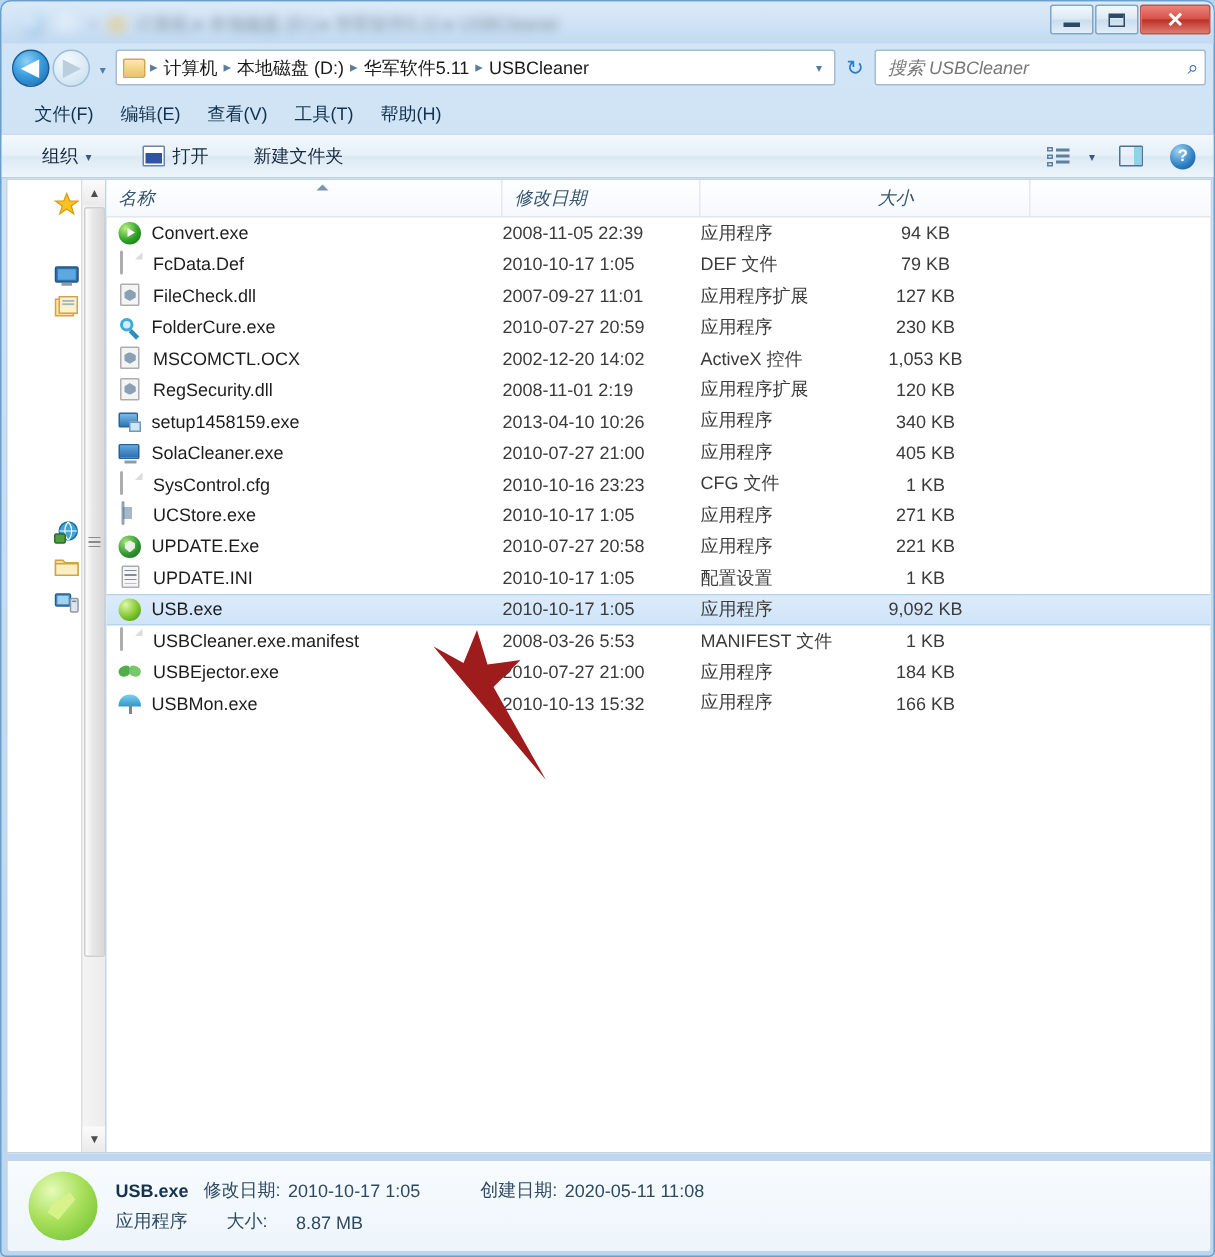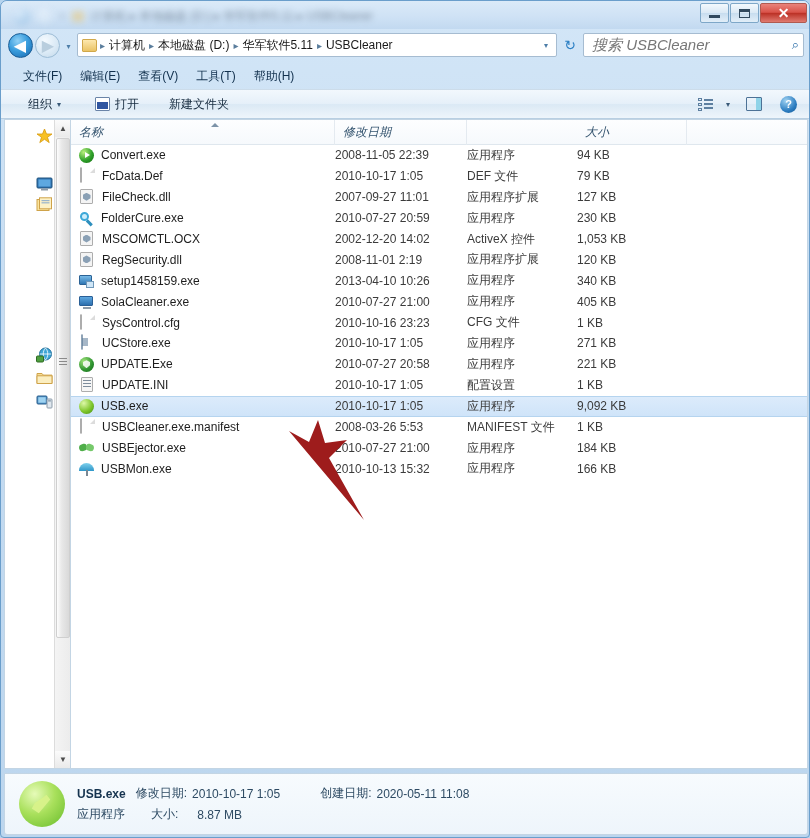--- a/index.html
+++ b/index.html
@@ -98,21 +98,21 @@
   #refreshbtn {
     position:absolute; left:558px; top:4px; width:22px; height:24px;
     display:flex;align-items:center;justify-content:center;
     color:#2b7fc4; font-size:14px;
   }
   #searchbox {
     position:absolute; left:582px; top:4px; width:221px; height:24px;
     background:#fff; border:1px solid #a6bcd1; border-radius:2px;
     display:flex; align-items:center; padding:0 4px 0 8px;
   }
-  #searchbox .ph { font-style:italic; color:#777; font-size:15px; }
+  #searchbox .ph { font-style:italic; color:#777; font-size:12px; }
   #searchbox .sicon { margin-left:auto; color:#2b6ea8; font-size:13px; }
 
   
   #menubar {
     position:absolute; left:0; top:64px; width:810px; height:22px;
     display:flex; align-items:center; padding-left:14px; gap:2px;
   }
   .menuitem { font-size:12px; color:#12314e; padding:3px 8px; white-space:nowrap;}
 
   
@@ -198,21 +198,21 @@
     font-size:12px; color:#1d1d1d;
   }
   .row.selected {
     background:linear-gradient(180deg,#dcebfb 0%,#cfe4f9 100%);
     border-top:1px solid #b5d4ef; border-bottom:1px solid #b5d4ef;
     height:21px;
   }
   .c-name { position:absolute; left:8px; display:flex; align-items:center; gap:7px; white-space:nowrap;}
   .c-date { position:absolute; left:264px; width:120px; color:#3b3b3b;}
   .c-type { position:absolute; left:396px; width:110px; color:#3b3b3b;}
-  .c-size { position:absolute; left:506px; width:110px; text-align:left; color:#3b3b3b;}
+  .c-size { position:absolute; left:491px; width:110px; text-align:center; color:#3b3b3b;}
   .fi { width:16px; height:16px; flex:0 0 auto; position:relative; }
 
   
   .fi-doc{
     width:13px;height:15px;background:#fff;border:1px solid #adadad;border-radius:1px;
     margin-left:1px;
   }
   .fi-doc:after{
     content:"";position:absolute;right:0;top:0;border-width:0 0 5px 5px;
     border-style:solid;border-color:transparent transparent #dcdcdc transparent;

